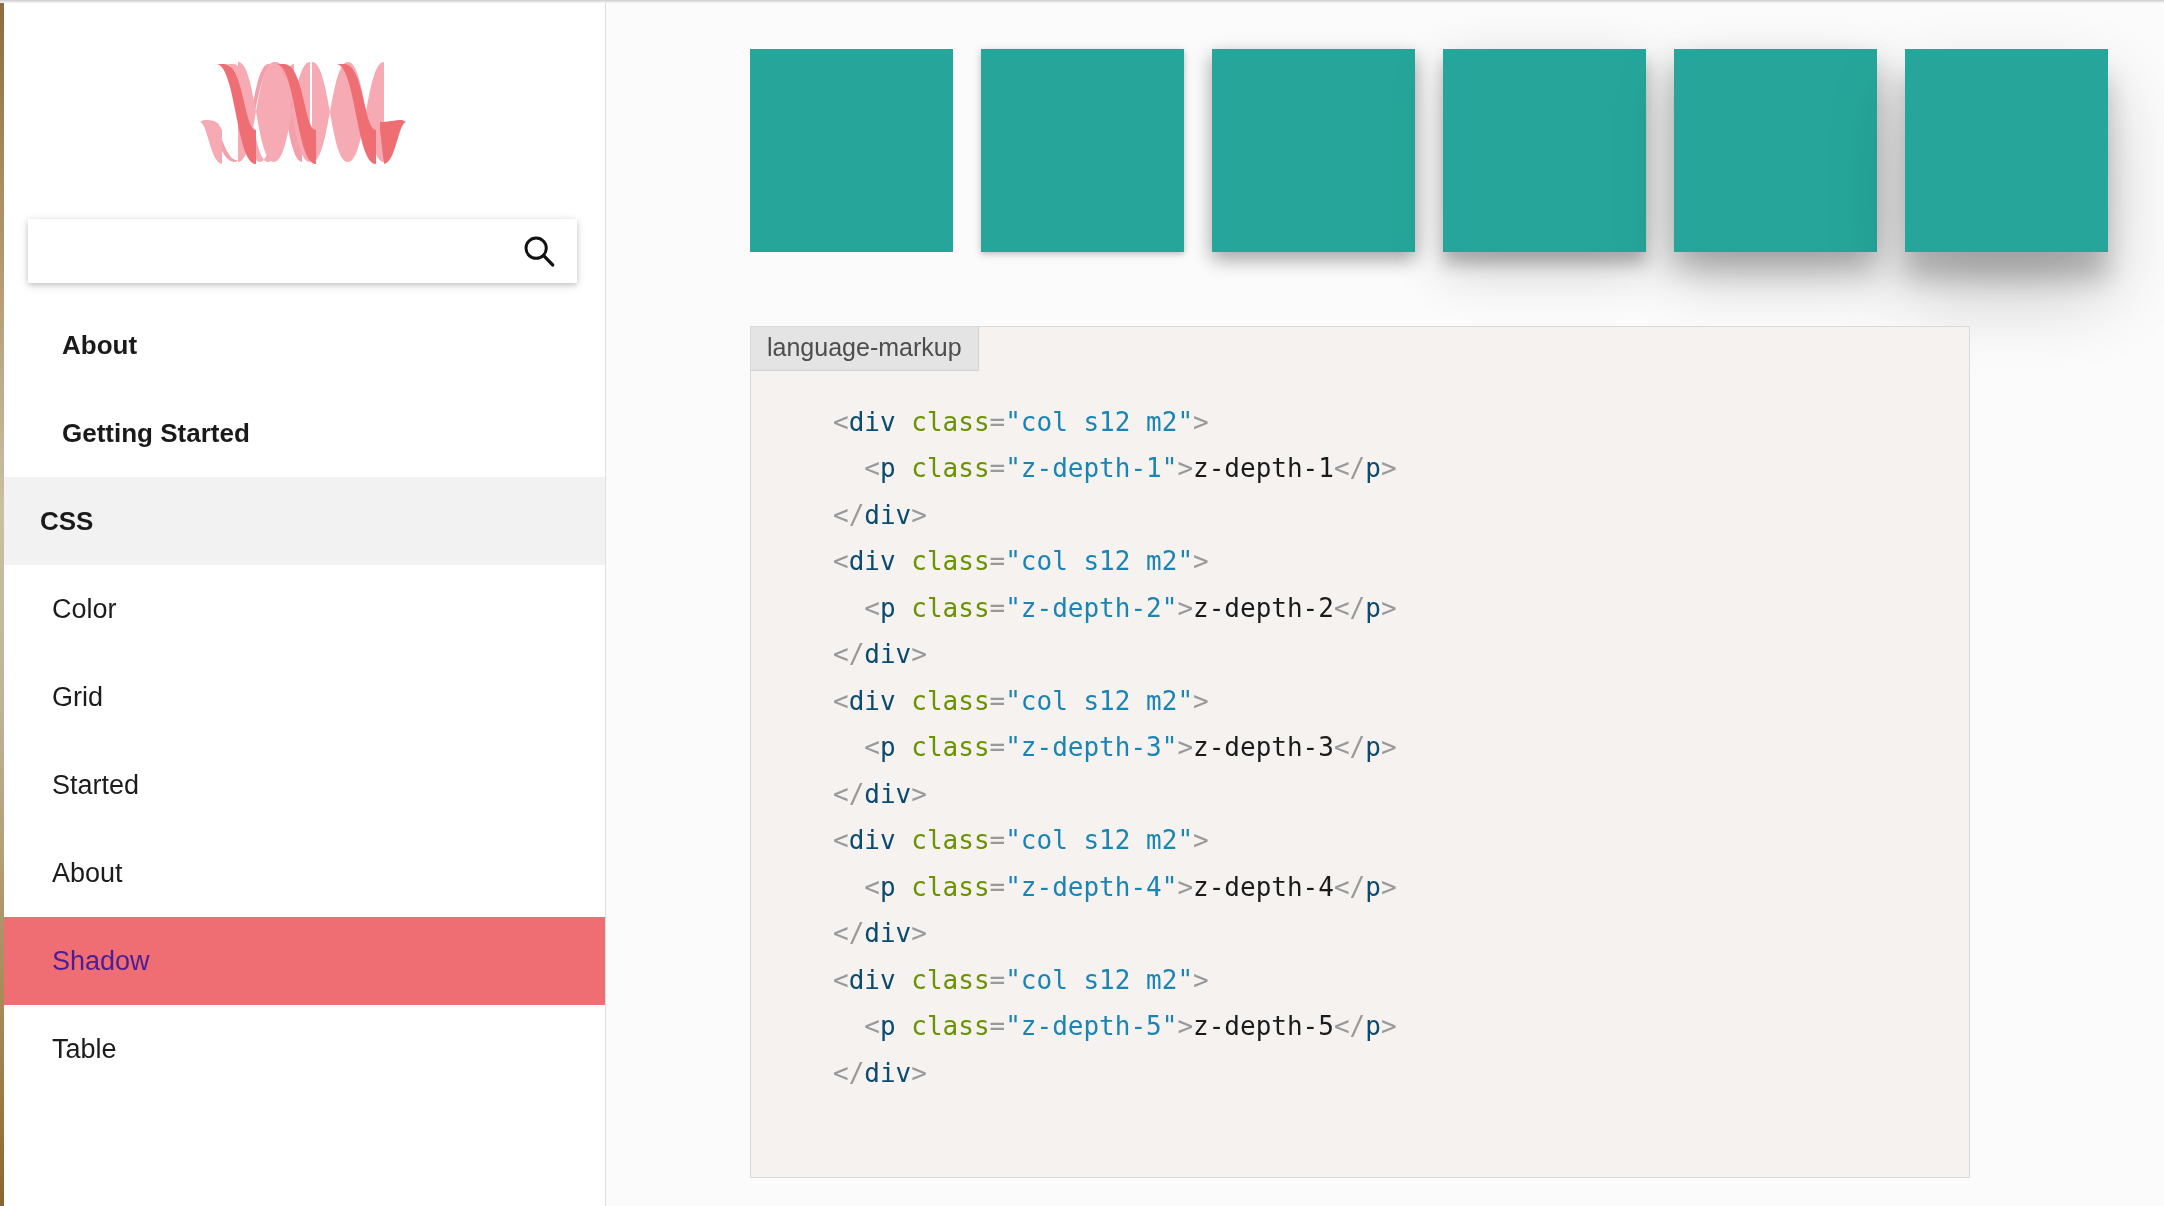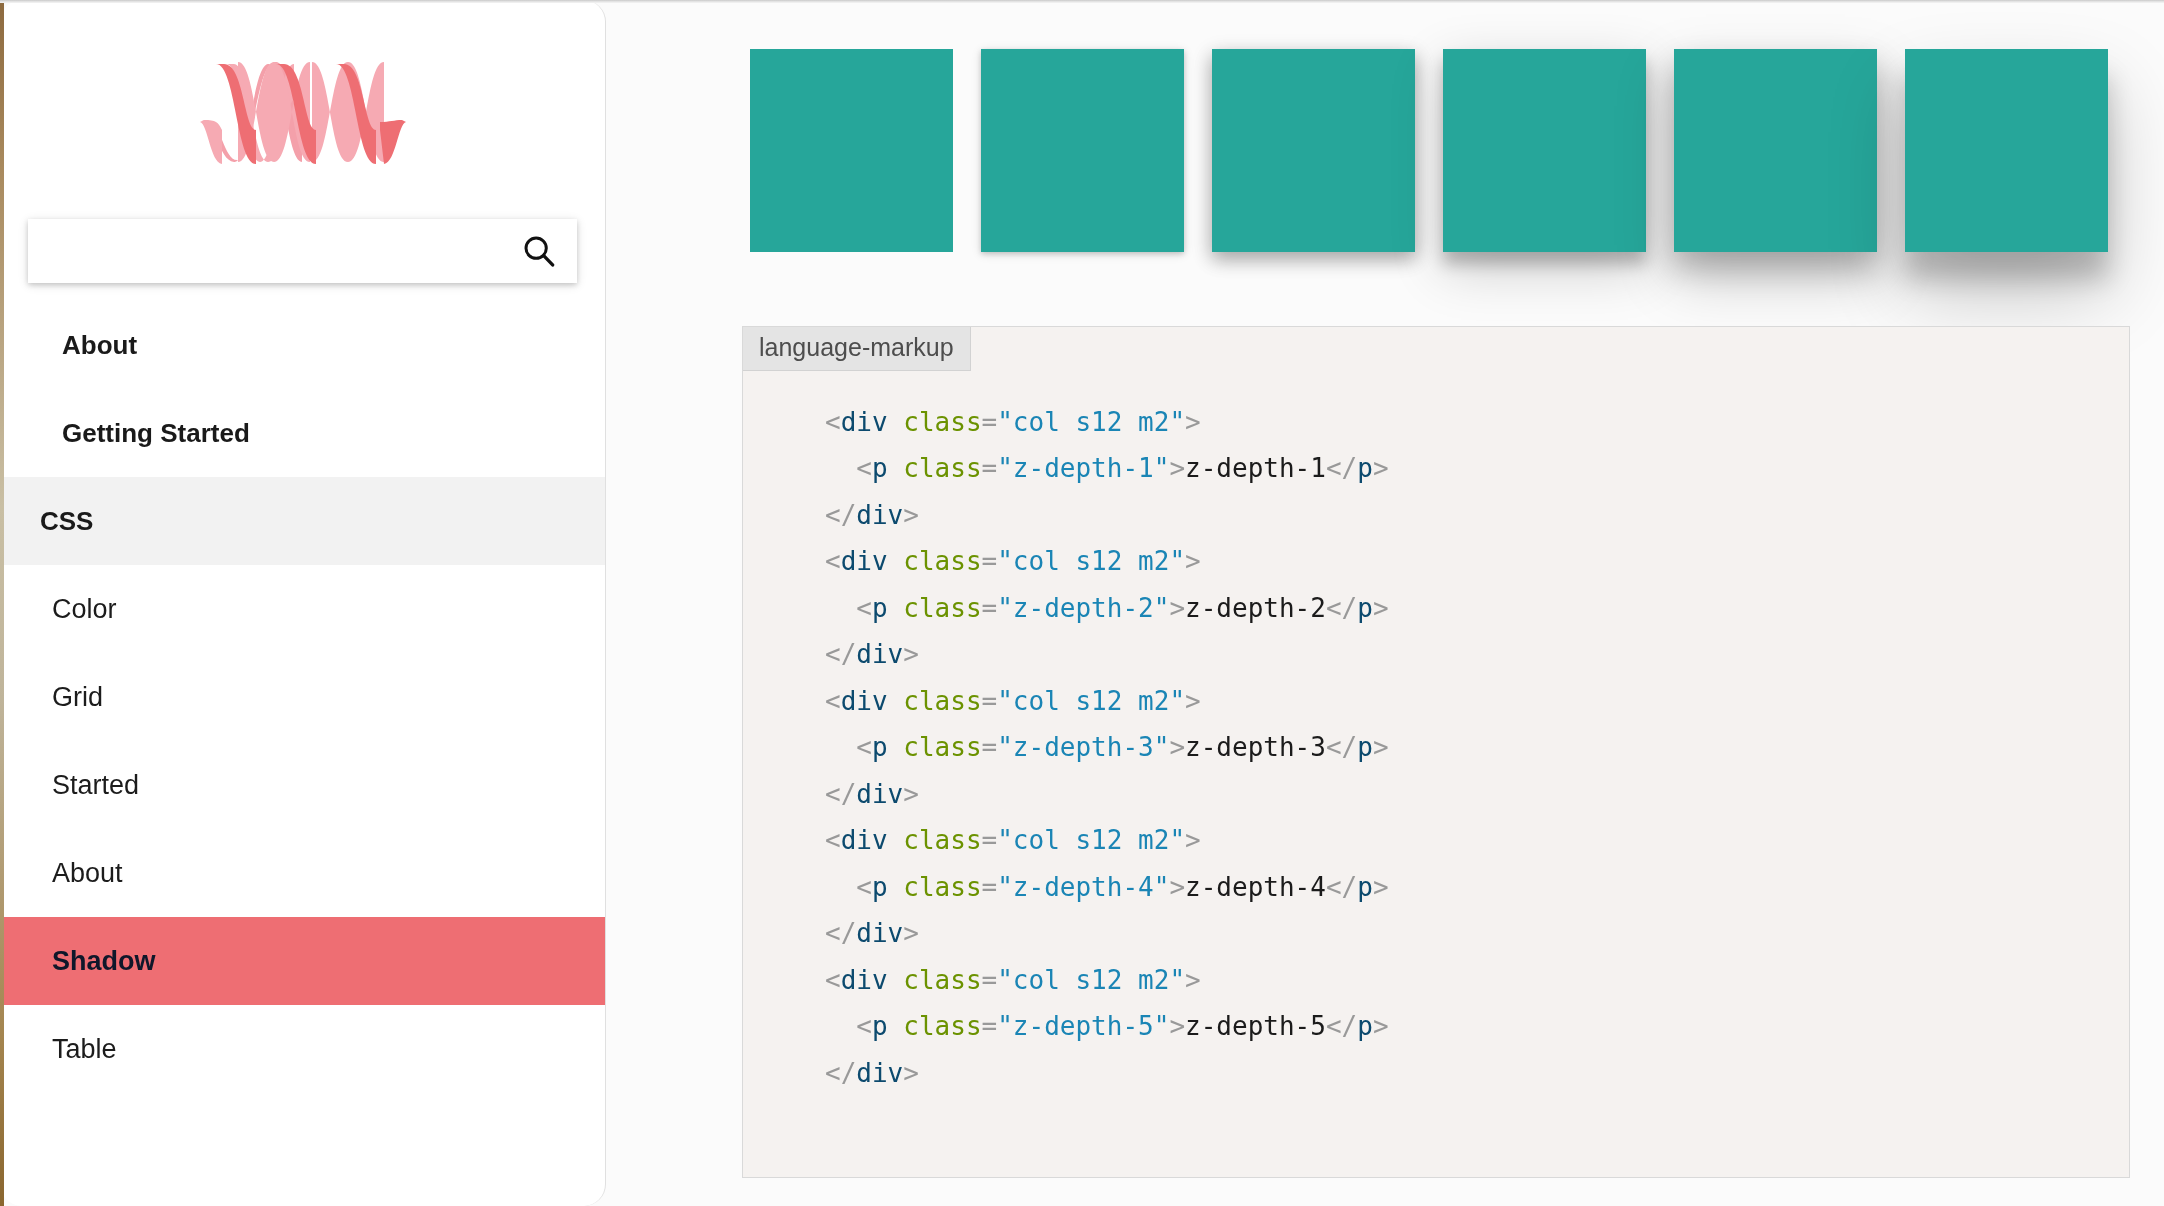--- a/index.html
+++ b/index.html
@@ -42,21 +42,20 @@
   .sidebar {
     position: relative;
     width: 606px;
     min-width: 606px;
     height: 1206px;
     background: #ffffff;
     border-right: 1px solid #e0e0e0;
     padding-top: 3px;
     overflow: hidden;
     z-index: 20;
-    border-radius: 22px;
   }
 
   .logo-wrap {
     height: 216px;
     display: flex;
     align-items: center;
     justify-content: center;
   }
   .logo {
     width: 218px;
@@ -119,22 +118,21 @@
     padding-left: 40px;
   }
   .nav-item.sub {
     padding-left: 52px;
     font-weight: normal;
     font-size: 27px;
     color: #1c1c1c;
   }
   .nav-item.sub.active {
     background: #ee6e73;
-    color: #0f172a;
-    font-weight: bold;
+    color: #4c1d95;
   }
 
   
   .main {
     position: relative;
     flex: 1;
     height: 1206px;
     background: #fbfbfb;
     padding-top: 3px;
     overflow: hidden;
@@ -157,23 +155,23 @@
   .z0 { box-shadow: none; }
   .z1 { box-shadow: 0 2px 5px 0 rgba(0,0,0,0.16), 0 2px 10px 0 rgba(0,0,0,0.12); }
   .z2 { box-shadow: 0 8px 17px 0 rgba(0,0,0,0.2), 0 6px 20px 0 rgba(0,0,0,0.19); }
   .z3 { box-shadow: 0 12px 15px 0 rgba(0,0,0,0.24), 0 17px 50px 0 rgba(0,0,0,0.19); }
   .z4 { box-shadow: 0 16px 28px 0 rgba(0,0,0,0.22), 0 25px 55px 0 rgba(0,0,0,0.21); }
   .z5 { box-shadow: 0 27px 24px 0 rgba(0,0,0,0.2), 0 40px 77px 0 rgba(0,0,0,0.22); }
 
   
   .code-block {
     position: absolute;
-    left: 136px;
+    left: 144px;
     top: 326px;
-    width: 1388px;
+    width: 1220px;
     height: 852px;
     background: #f5f2f0;
     border: 1px solid #d9d9d9;
     overflow: hidden;
   }
   .code-label {
     display: inline-block;
     background: #e4e4e4;
     color: #4d4d4d;
     font-size: 25px;

